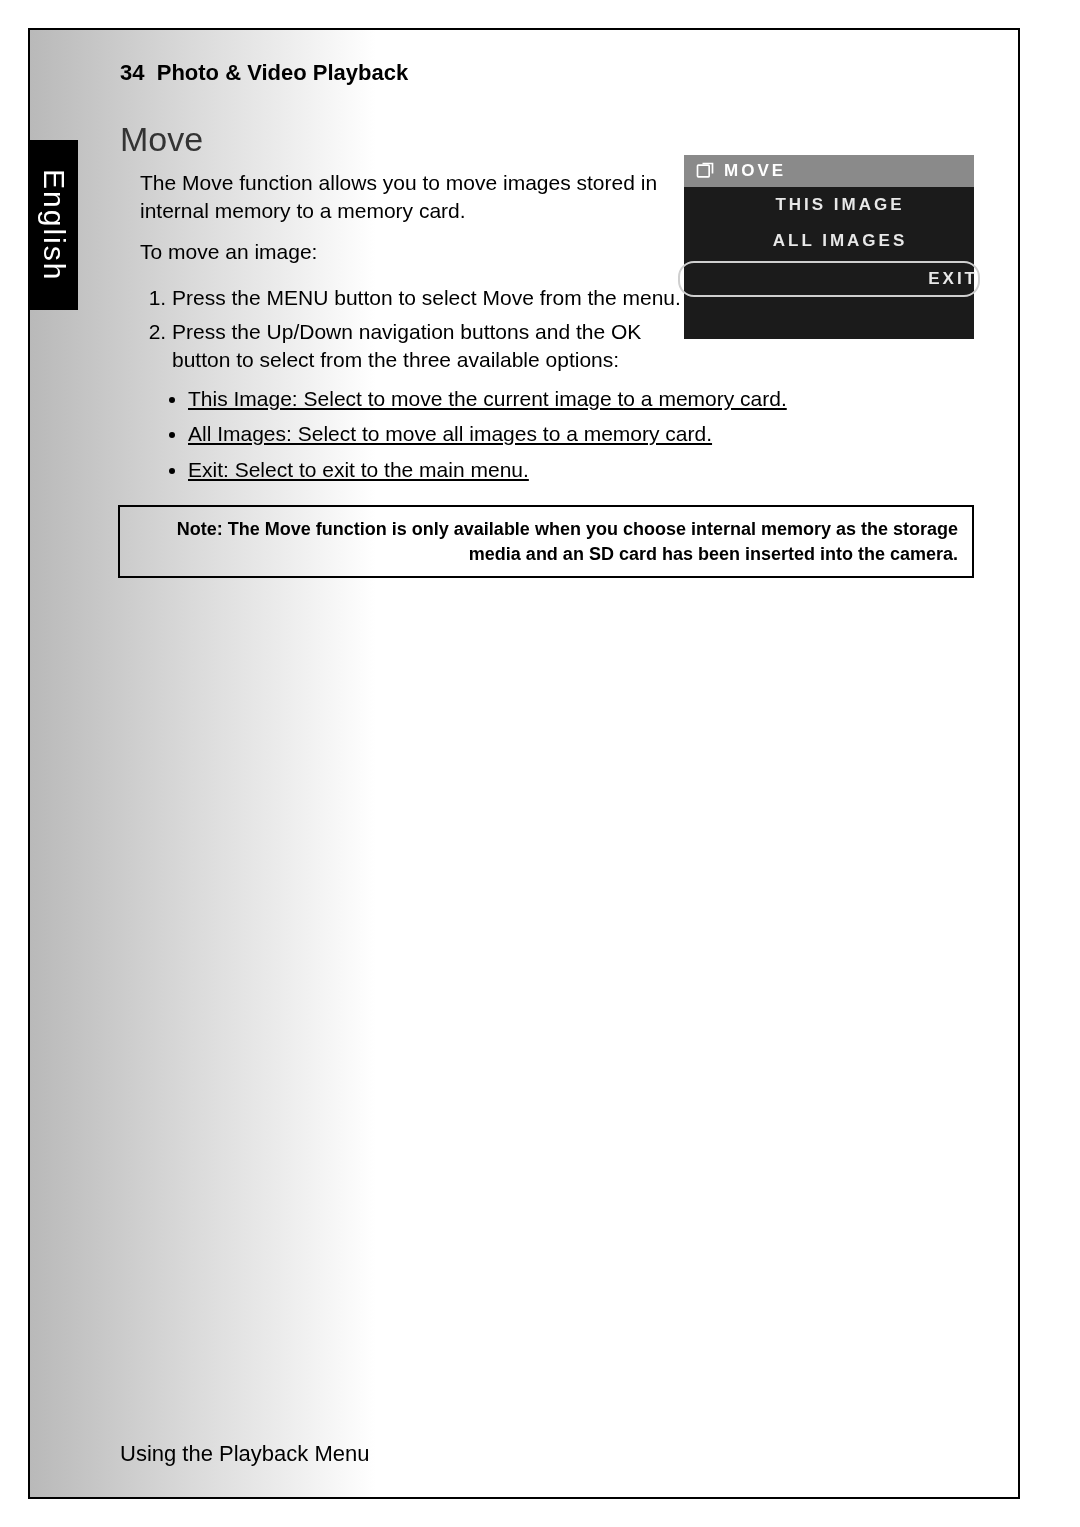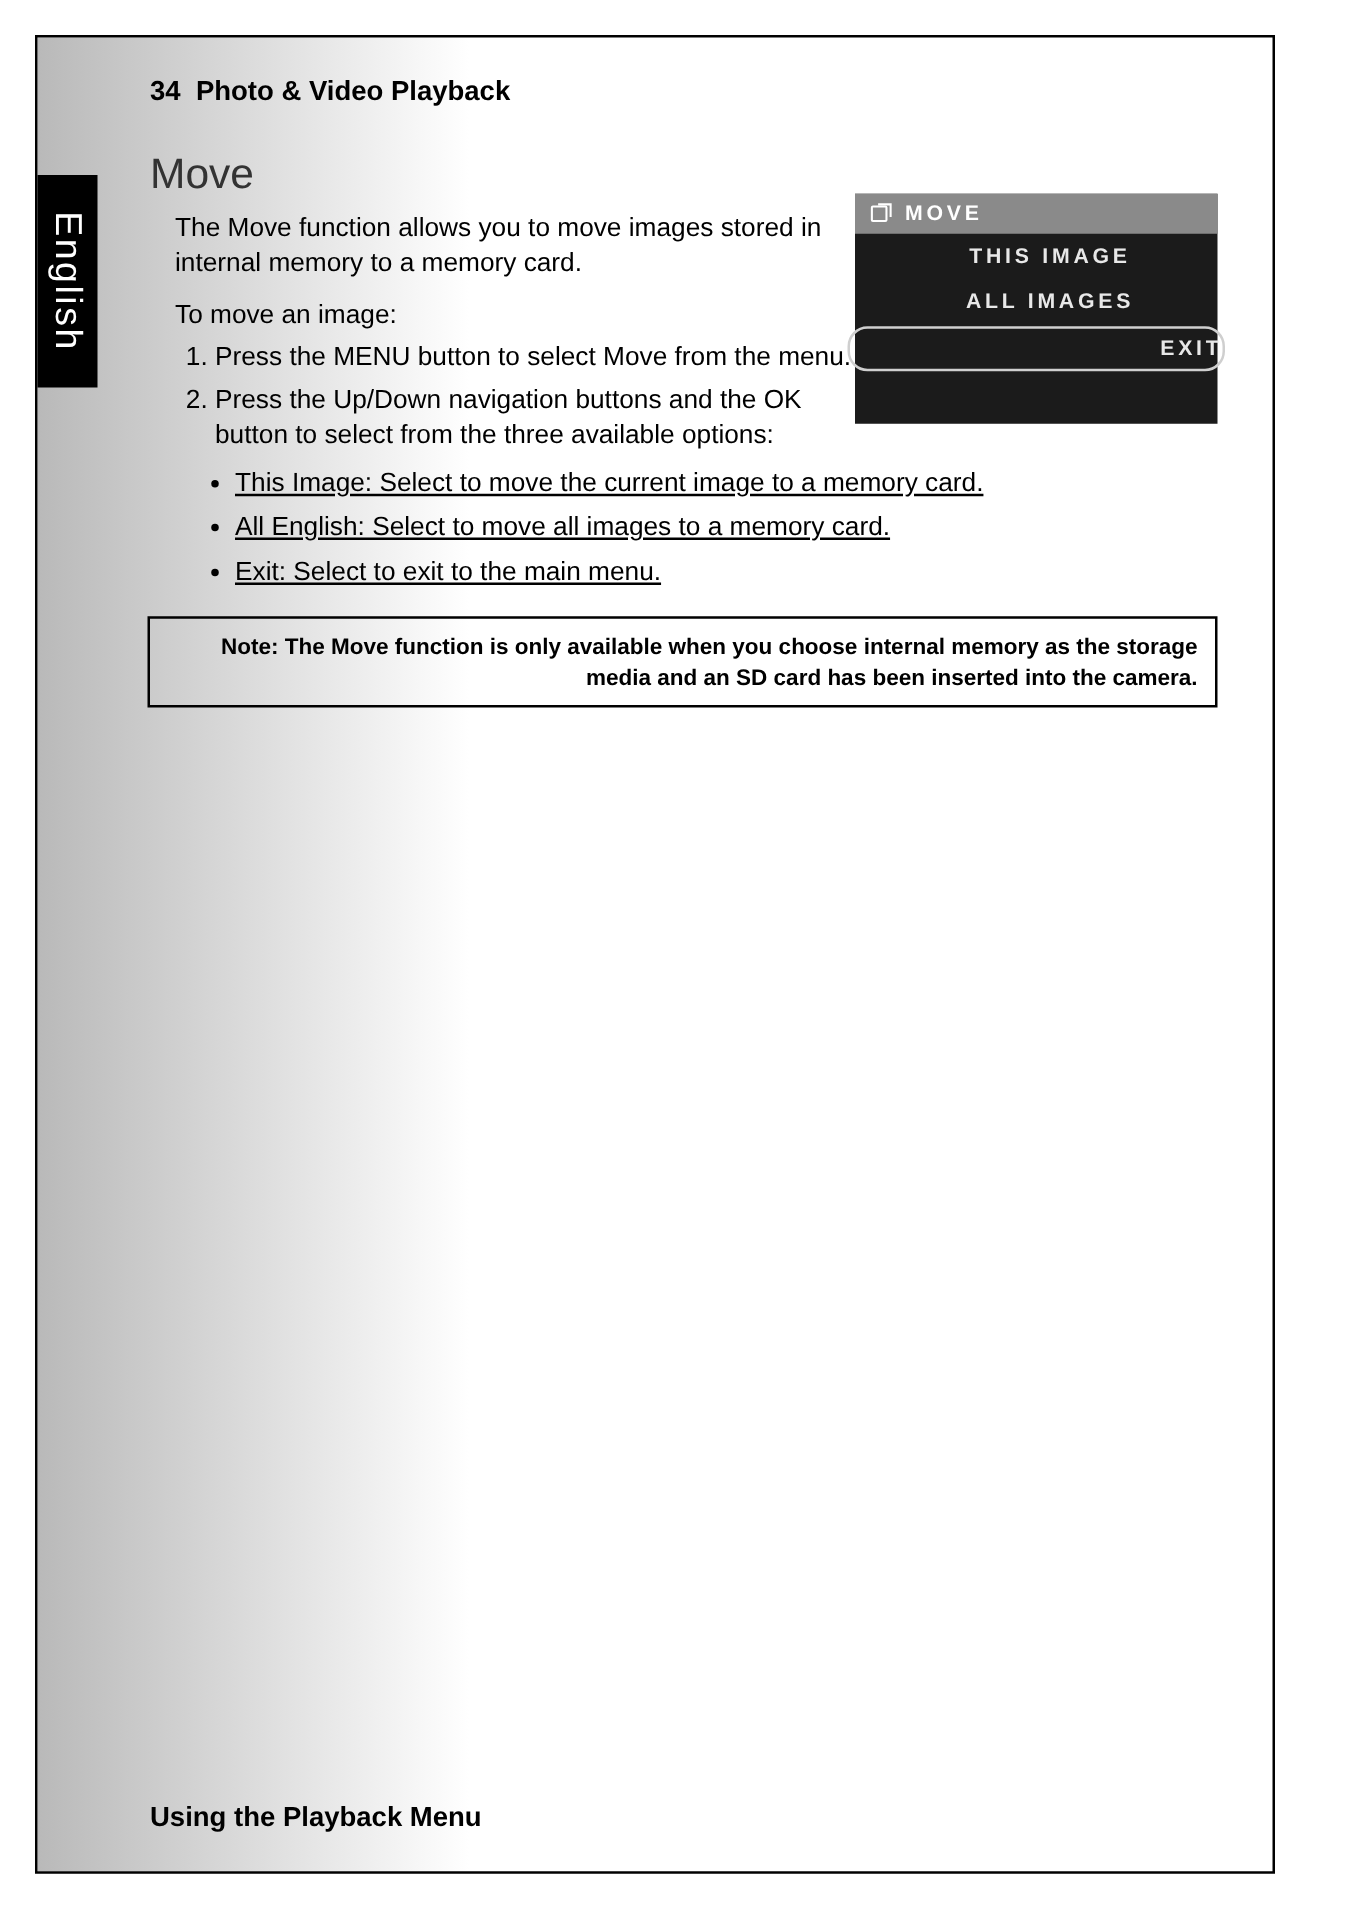--- a/index.html
+++ b/index.html
@@ -50,21 +50,21 @@
     color:#333;
   }
   .intro{
     font-size:21px;
     line-height:1.35;
     margin:0 0 14px 20px;
     max-width:520px;
   }
   .lead{
     font-size:21px;
-    margin:0 0 8px 20px;
+    margin:0 0 20px 20px;
   }
   ol.steps{
     font-size:21px;
     line-height:1.35;
     margin:0 0 0 24px;
     padding-left:28px;
     max-width:520px;
   }
   ol.steps li{margin-bottom:6px;}
   ul.opts{
@@ -110,21 +110,21 @@
     margin:2px -6px 2px -6px;
     padding:6px 0 6px 28px;
     border:2px solid #cfcfcf;
     border-radius:16px;
     text-align:right;
   }
   .dm-bottom{height:40px;}
   .footer{
     position:absolute;
     left:90px;bottom:30px;
-    font-weight:bold;
+    font-weight:normal;
     font-size:22px;
   }
 </style>
 </head>
 <body>
 
 <div class="page-frame">
 
   <div class="side-tab">
     <span>English</span>
@@ -140,21 +140,21 @@
     <p class="intro">The Move function allows you to move images stored in internal memory to a memory card.</p>
     <p class="lead">To move an image:</p>
 
     <ol class="steps">
       <li>Press the MENU button to select Move from the menu.</li>
       <li>Press the Up/Down navigation buttons and the OK button to select from the three available options:</li>
     </ol>
 
     <ul class="opts">
       <li>This Image: Select to move the current image to a memory card.</li>
-      <li>All English: Select to move all images to a memory card.</li>
+      <li>All Images: Select to move all images to a memory card.</li>
       <li>Exit: Select to exit to the main menu.</li>
     </ul>
 
     <div class="note-box">Note: The Move function is only available when you choose internal memory as the storage media and an SD card has been inserted into the camera.</div>
 
     <div class="device-menu">
       <div class="dm-title">
         <svg viewBox="0 0 24 24" fill="none" stroke="#fff" stroke-width="2">
           <rect x="3" y="5" width="14" height="14" rx="1"></rect>
           <polyline points="9,3 21,3 21,15"></polyline>

